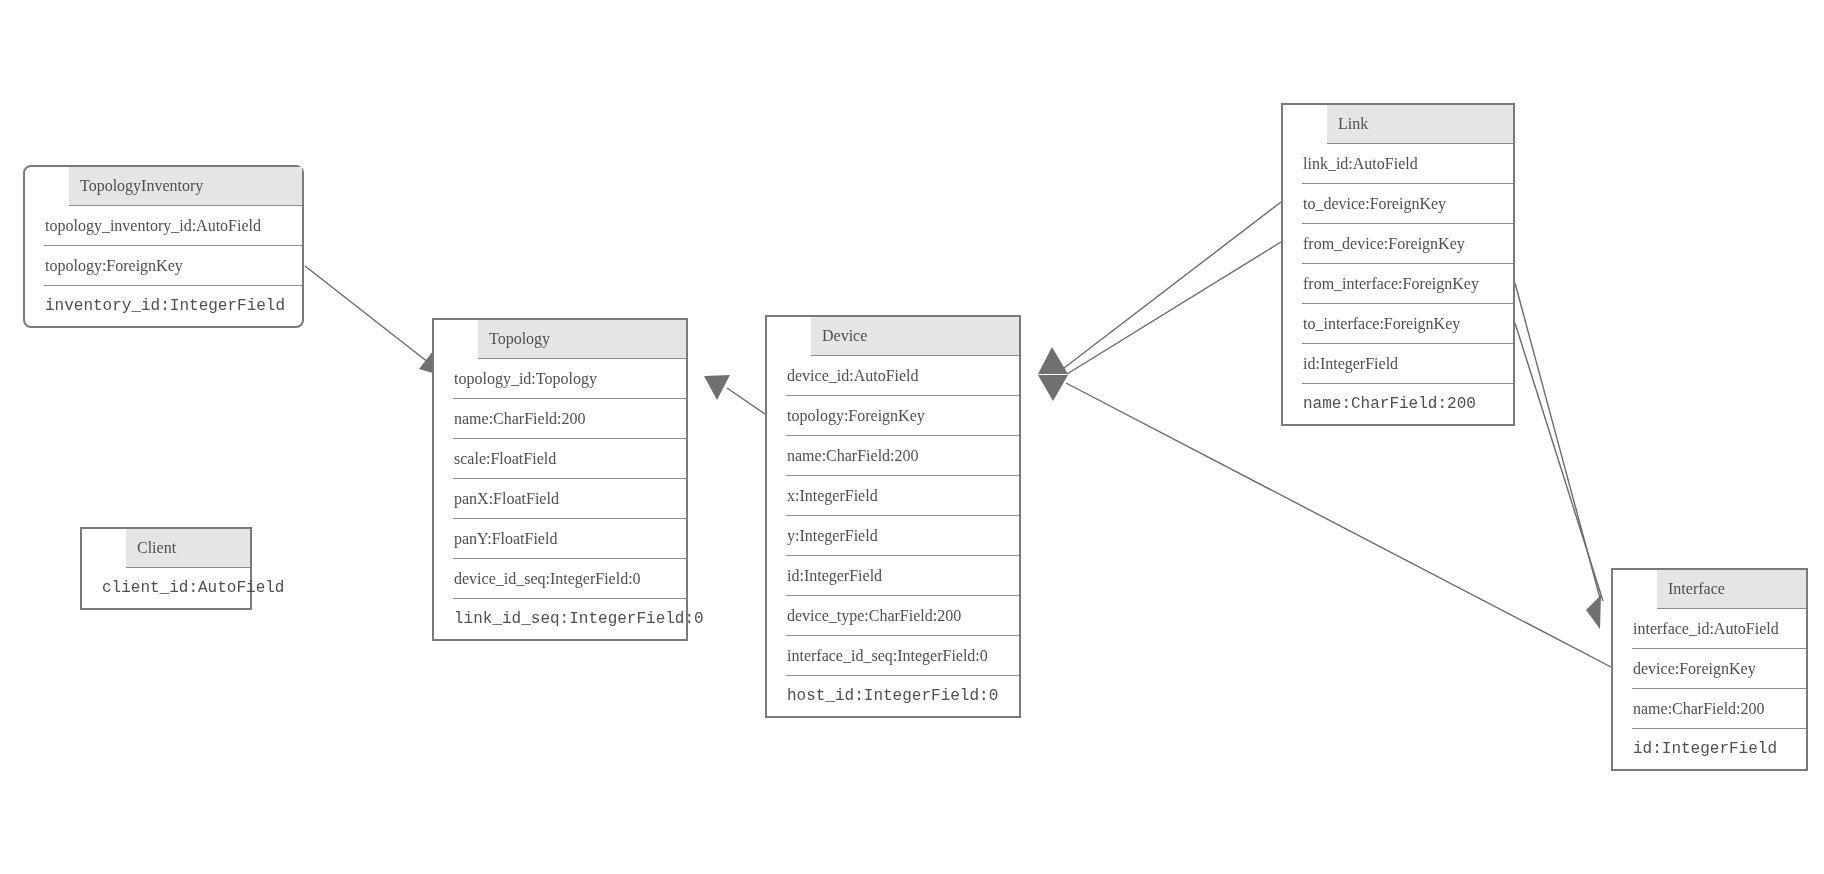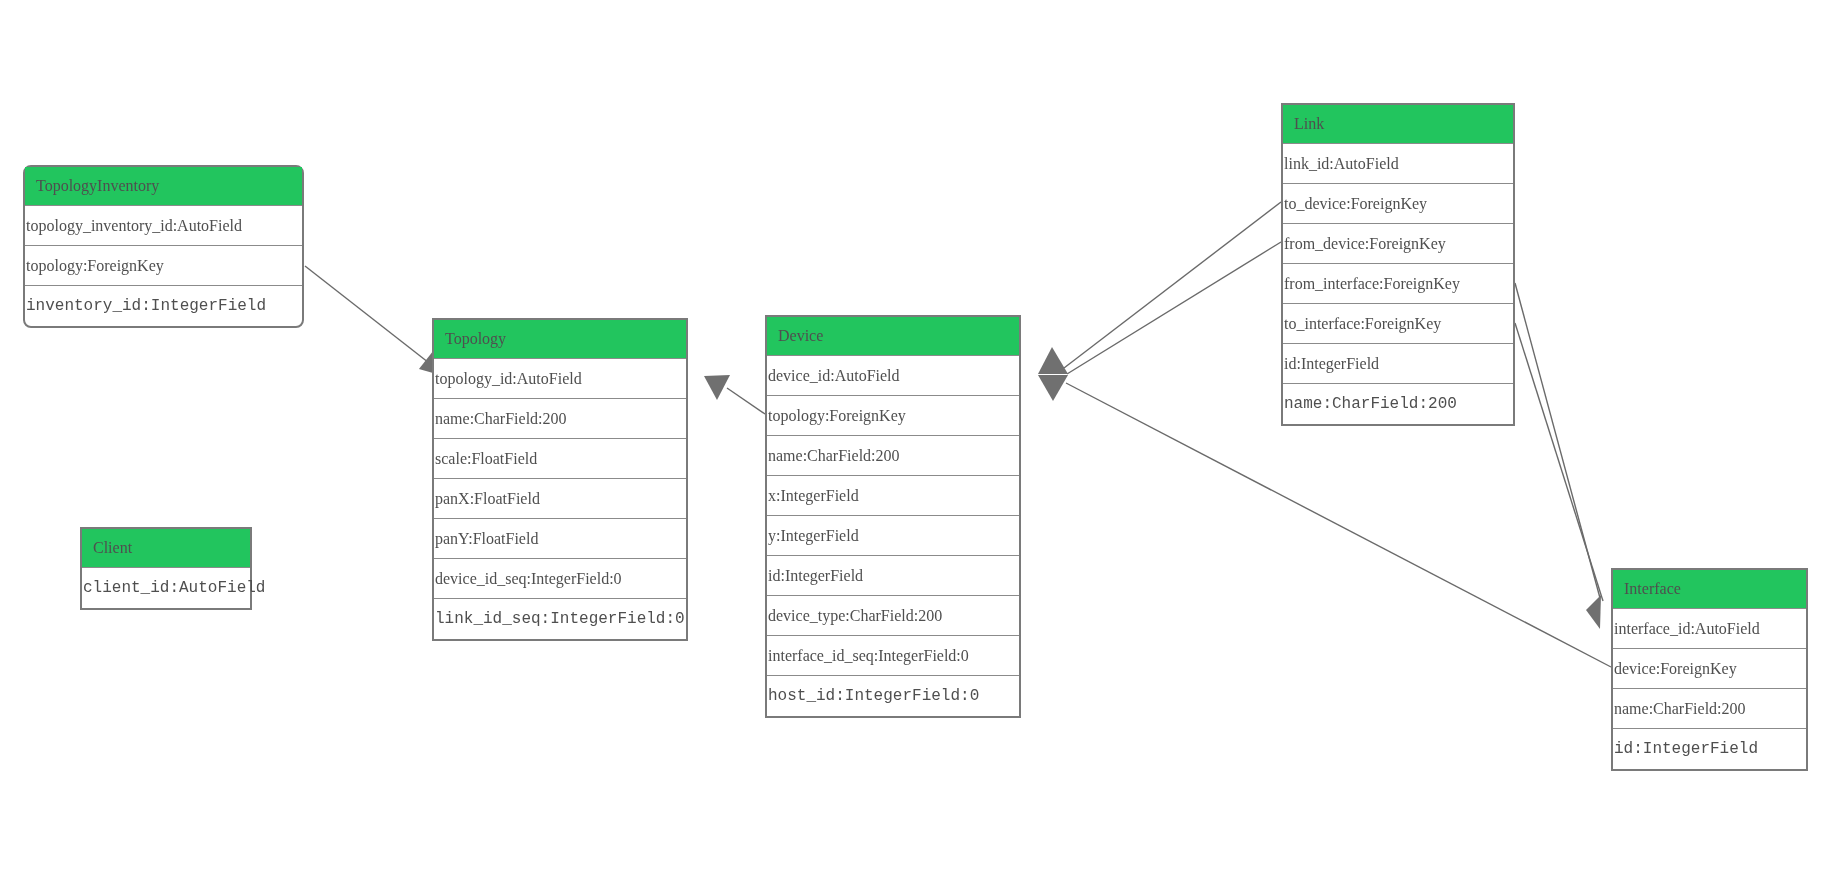--- a/index.html
+++ b/index.html
@@ -22,40 +22,42 @@
     height: 874px;
   }
   .entity {
     position: absolute;
     background: #ffffff;
     border: 2px solid #7a7a7a;
     box-sizing: border-box;
   }
   .entity-header {
     height: 39px;
-    background: #22c55e;
+    background: #e5e5e5;
     border-bottom: 1px solid #8b8b8b;
     display: flex;
     align-items: center;
     padding: 0 11px;
     font-size: 16px;
     color: #4f4f4f;
     box-sizing: border-box;
     white-space: nowrap;
+    margin-left: 44px;
   }
   .entity-row {
     height: 40px;
     display: flex;
     align-items: center;
     padding: 0 1px;
     font-size: 16px;
     color: #4f4f4f;
     border-bottom: 1px solid #8b8b8b;
     box-sizing: border-box;
     white-space: nowrap;
+    margin-left: 19px;
   }
   .entity-rows .entity-row:last-child {
     border-bottom: none;
     font-family: Liberation Mono, monospace;
   }
 </style>
 </head>
 <body>
 
 <div id="canvas">
@@ -83,21 +85,21 @@
   </div>
     <div class="entity" style="left: 80px; top: 527px; width: 172px;">
     <div class="entity-header">Client</div>
     <div class="entity-rows">
         <div class="entity-row">client_id:AutoField</div>
       </div>
   </div>
     <div class="entity" style="left: 432px; top: 318px; width: 256px;">
     <div class="entity-header">Topology</div>
     <div class="entity-rows">
-        <div class="entity-row">topology_id:AutoField</div>
+        <div class="entity-row">topology_id:Topology</div>
         <div class="entity-row">name:CharField:200</div>
         <div class="entity-row">scale:FloatField</div>
         <div class="entity-row">panX:FloatField</div>
         <div class="entity-row">panY:FloatField</div>
         <div class="entity-row">device_id_seq:IntegerField:0</div>
         <div class="entity-row">link_id_seq:IntegerField:0</div>
       </div>
   </div>
     <div class="entity" style="left: 765px; top: 315px; width: 256px;">
     <div class="entity-header">Device</div>

